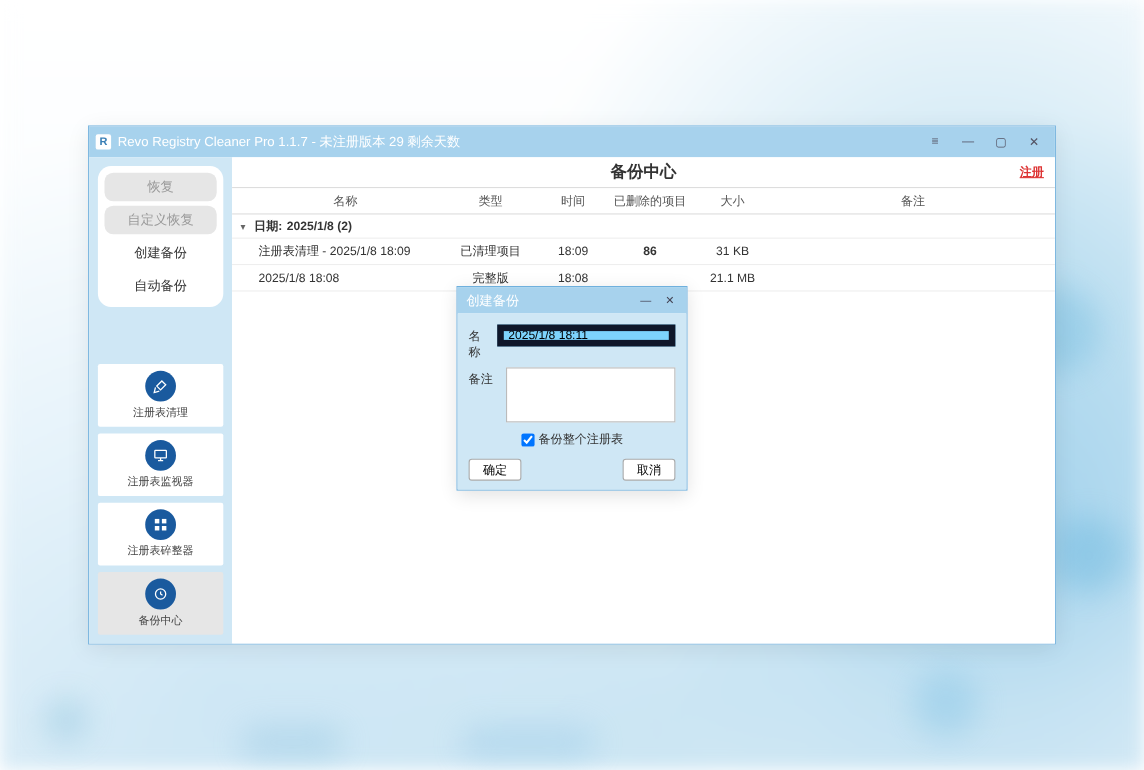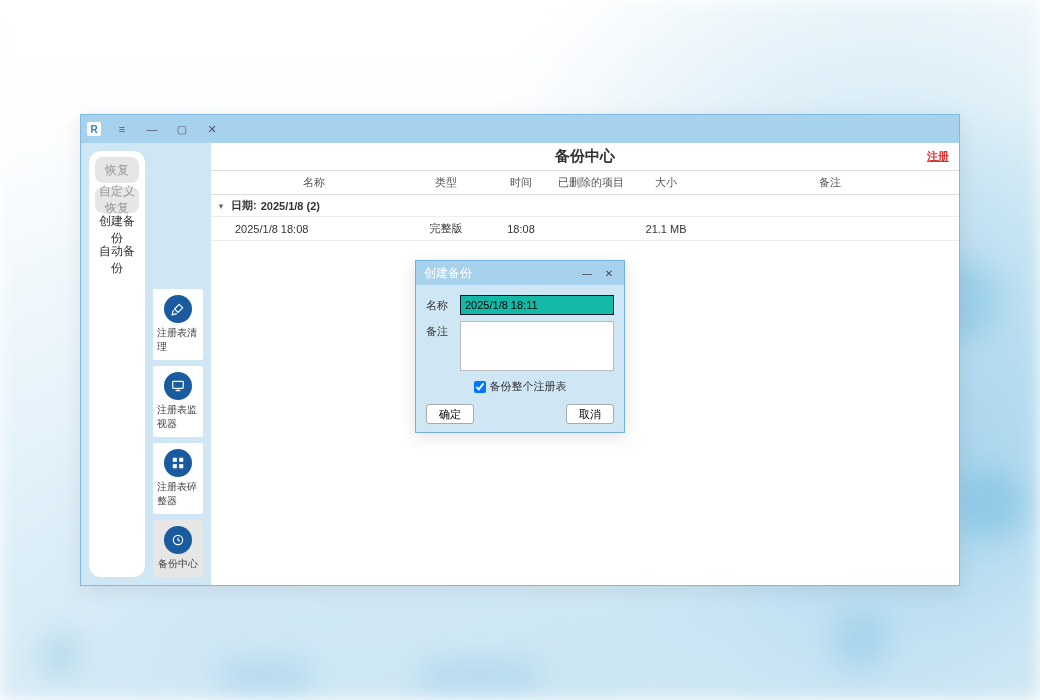--- a/index.html
+++ b/index.html
@@ -32,21 +32,21 @@
 .titlebar {
   height: 28px; background: #a7d2ed; display:flex; align-items:center;
   padding: 0 4px 0 6px; color:#fff; font-size:12px;
 }
 .titlebar .appicon { width:14px; height:14px; margin-right:6px; display:flex; align-items:center; justify-content:center; font-size:10px; color:#3a7fb5; background:#fff; border-radius:2px; font-weight:bold; }
 .titlebar .title { flex:1; font-size:12px; color:#fff; white-space:nowrap; }
 .titlebar .winbtn { width:30px; height:22px; display:flex; align-items:center; justify-content:center; color:#556; font-size:11px; }
 
 .body { display:flex; height:calc(100% - 28px); }
 
-.sidebar { width:130px; background:#cfe7f5; padding:8px; display:flex; flex-direction:row; gap:8px; }
+.sidebar { width:130px; background:#cfe7f5; padding:8px; display:flex; flex-direction:column; gap:8px; }
 .sidepanel-top { background:#fff; border-radius:12px; padding:6px; display:flex; flex-direction:column; gap:4px; }
 .sidebtn {
   height:26px; border-radius:8px; background:#fff; color:#333; font-size:12px;
   display:flex; align-items:center; justify-content:center; border:none;
 }
 .sidebtn.disabled { background:#e6e6e6; color:#999; }
 
 .sidepanel-bottom { margin-top:auto; display:flex; flex-direction:column; gap:6px; }
 .navbtn {
   background:#fff; border-radius:2px; padding:6px 4px 6px;
@@ -102,21 +102,21 @@
 }
 .dlg-title {
   height:24px; background:#a7d2ed; color:#fff; font-size:12px;
   display:flex; align-items:center; padding:0 4px 0 8px;
 }
 .dlg-title .t { flex:1; }
 .dlg-title .dbtn { width:22px; height:18px; display:flex; align-items:center; justify-content:center; color:#445; font-size:10px; }
 .dlg-body { background:#cfe7f5; padding:10px 10px 8px; font-size:11px; color:#333; }
 .frow { display:flex; gap:8px; margin-bottom:6px; align-items:flex-start; }
 .frow .flabel { width:26px; padding-top:3px; }
-.finput { flex:1; height:20px; border:1px solid #0f172a; background:#14b8a6; font-size:11px; padding:0 4px; }
+.finput { flex:1; height:20px; border:6px solid #0f172a; background:#7dd3fc; font-size:11px; padding:0 4px; }
 .ftextarea { flex:1; height:50px; border:1px solid #bbb; background:#fff; resize:none; font-size:11px; padding:2px 4px; }
 .fcheck { display:flex; align-items:center; justify-content:center; gap:4px; margin:8px 0 10px; font-size:11px; }
 .fcheck input { width:12px; height:12px; }
 .dlg-btns { display:flex; justify-content:space-between; gap:8px; }
 .dlg-btns button { width:48px; height:20px; font-size:11px; border:1px solid #aaa; background:#fff; border-radius:3px; }
 </style>
 </head>
 <body>
 
 <div class="bg-blur"></div>
@@ -124,20 +124,21 @@
 <div class="bg-blob b"></div>
 <div class="bg-blob c"></div>
 <div class="bg-blob d"></div>
 <div class="bg-blob e"></div>
 <div class="bg-blob f"></div>
 
 <div class="window">
 
   <div class="titlebar">
     <div class="appicon">R</div>
+    <div class="title">Revo Registry Cleaner Pro 1.1.7 - 未注册版本 29 剩余天数</div>
     <div class="winbtn">≡</div>
     <div class="winbtn">—</div>
     <div class="winbtn">▢</div>
     <div class="winbtn">✕</div>
   </div>
 
   <div class="body">
     <div class="sidebar">
       <div class="sidepanel-top">
         <button class="sidebtn disabled">恢复</button>
@@ -203,20 +204,27 @@
         <div class="col-note">备注</div>
       </div>
 
       <div class="group-row">
         <span class="chev">▾</span>
         <span class="glabel">日期:</span>
         <span class="glabel">2025/1/8  (2)</span>
       </div>
 
       <div class="data-row">
+        <div class="cname">注册表清理 - 2025/1/8 18:09</div>
+        <div class="ctype">已清理项目</div>
+        <div class="ctime">18:09</div>
+        <div class="cdel">86</div>
+        <div class="csize">31 KB</div>
+      </div>
+      <div class="data-row">
         <div class="cname">2025/1/8 18:08</div>
         <div class="ctype">完整版</div>
         <div class="ctime">18:08</div>
         <div class="cdel"></div>
         <div class="csize">21.1 MB</div>
       </div>
     </div>
   </div>
 
   <div class="dialog">

